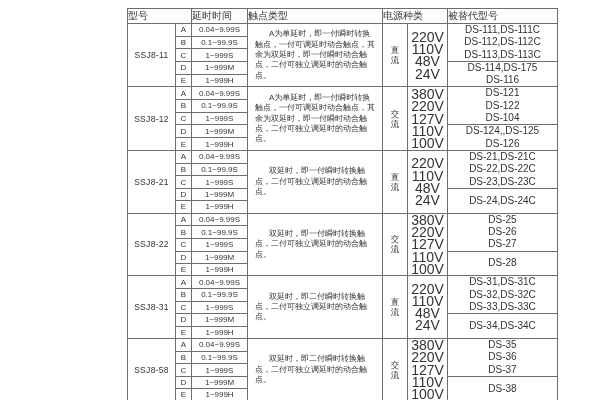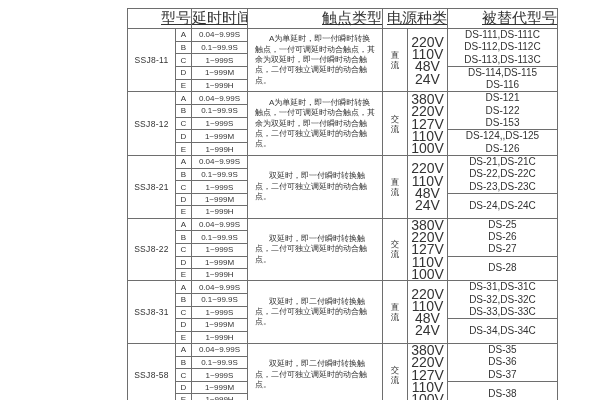--- a/index.html
+++ b/index.html
@@ -9,21 +9,21 @@
     color:#333333;position:relative;overflow:hidden;
   }
   table.spec{
     position:absolute;left:127px;top:8px;width:430px;
     border-collapse:collapse;table-layout:fixed;
   }
   .spec th,.spec td{
     border:1px solid #6e6e6e;padding:0;margin:0;
     font-weight:normal;overflow:hidden;white-space:nowrap;
   }
-  .spec th{height:14px;font-size:15px;text-align:right;text-decoration:underline;}
+  .spec th{height:14px;font-size:10px;text-align:left;}
   .spec td{height:11.4px;font-size:8px;text-align:center;vertical-align:middle;}
   td.model{font-size:8.5px;letter-spacing:0.3px;}
   td.contact{text-align:left;white-space:normal;margin-top:41px;}
   .contact-text{
     padding:1px 7px;text-indent:14px;line-height:10.4px;
     font-size:8px;text-align:left;
   }
   td.power div{line-height:10px;font-size:8.5px;}
   td.voltage div{line-height:12.3px;font-size:14px;}
   td.replaced div{line-height:12.3px;font-size:10px;}
@@ -80,21 +80,21 @@
         <td class="delay">0.1~99.9S</td>
       </tr>
       <tr>
         <td class="letter">C</td>
         <td class="delay">1~999S</td>
       </tr>
       <tr>
         <td class="letter">D</td>
         <td class="delay">1~999M</td>
         <td class="replaced" rowspan="2">
-          <div>DS-114,DS-115</div>
+          <div>DS-114,DS-175</div>
           <div>DS-116</div>
         </td>
       </tr>
       <tr>
         <td class="letter">E</td>
         <td class="delay">1~999H</td>
       </tr>
       <tr>
         <td class="model" rowspan="5">SSJ8-12</td>
         <td class="letter">A</td>
@@ -109,21 +109,21 @@
         <td class="voltage" rowspan="5">
           <div>380V</div>
           <div>220V</div>
           <div>127V</div>
           <div>110V</div>
           <div>100V</div>
         </td>
         <td class="replaced" rowspan="3">
           <div>DS-121</div>
           <div>DS-122</div>
-          <div>DS-153</div>
+          <div>DS-104</div>
         </td>
       </tr>
       <tr>
         <td class="letter">B</td>
         <td class="delay">0.1~99.9S</td>
       </tr>
       <tr>
         <td class="letter">C</td>
         <td class="delay">1~999S</td>
       </tr>

